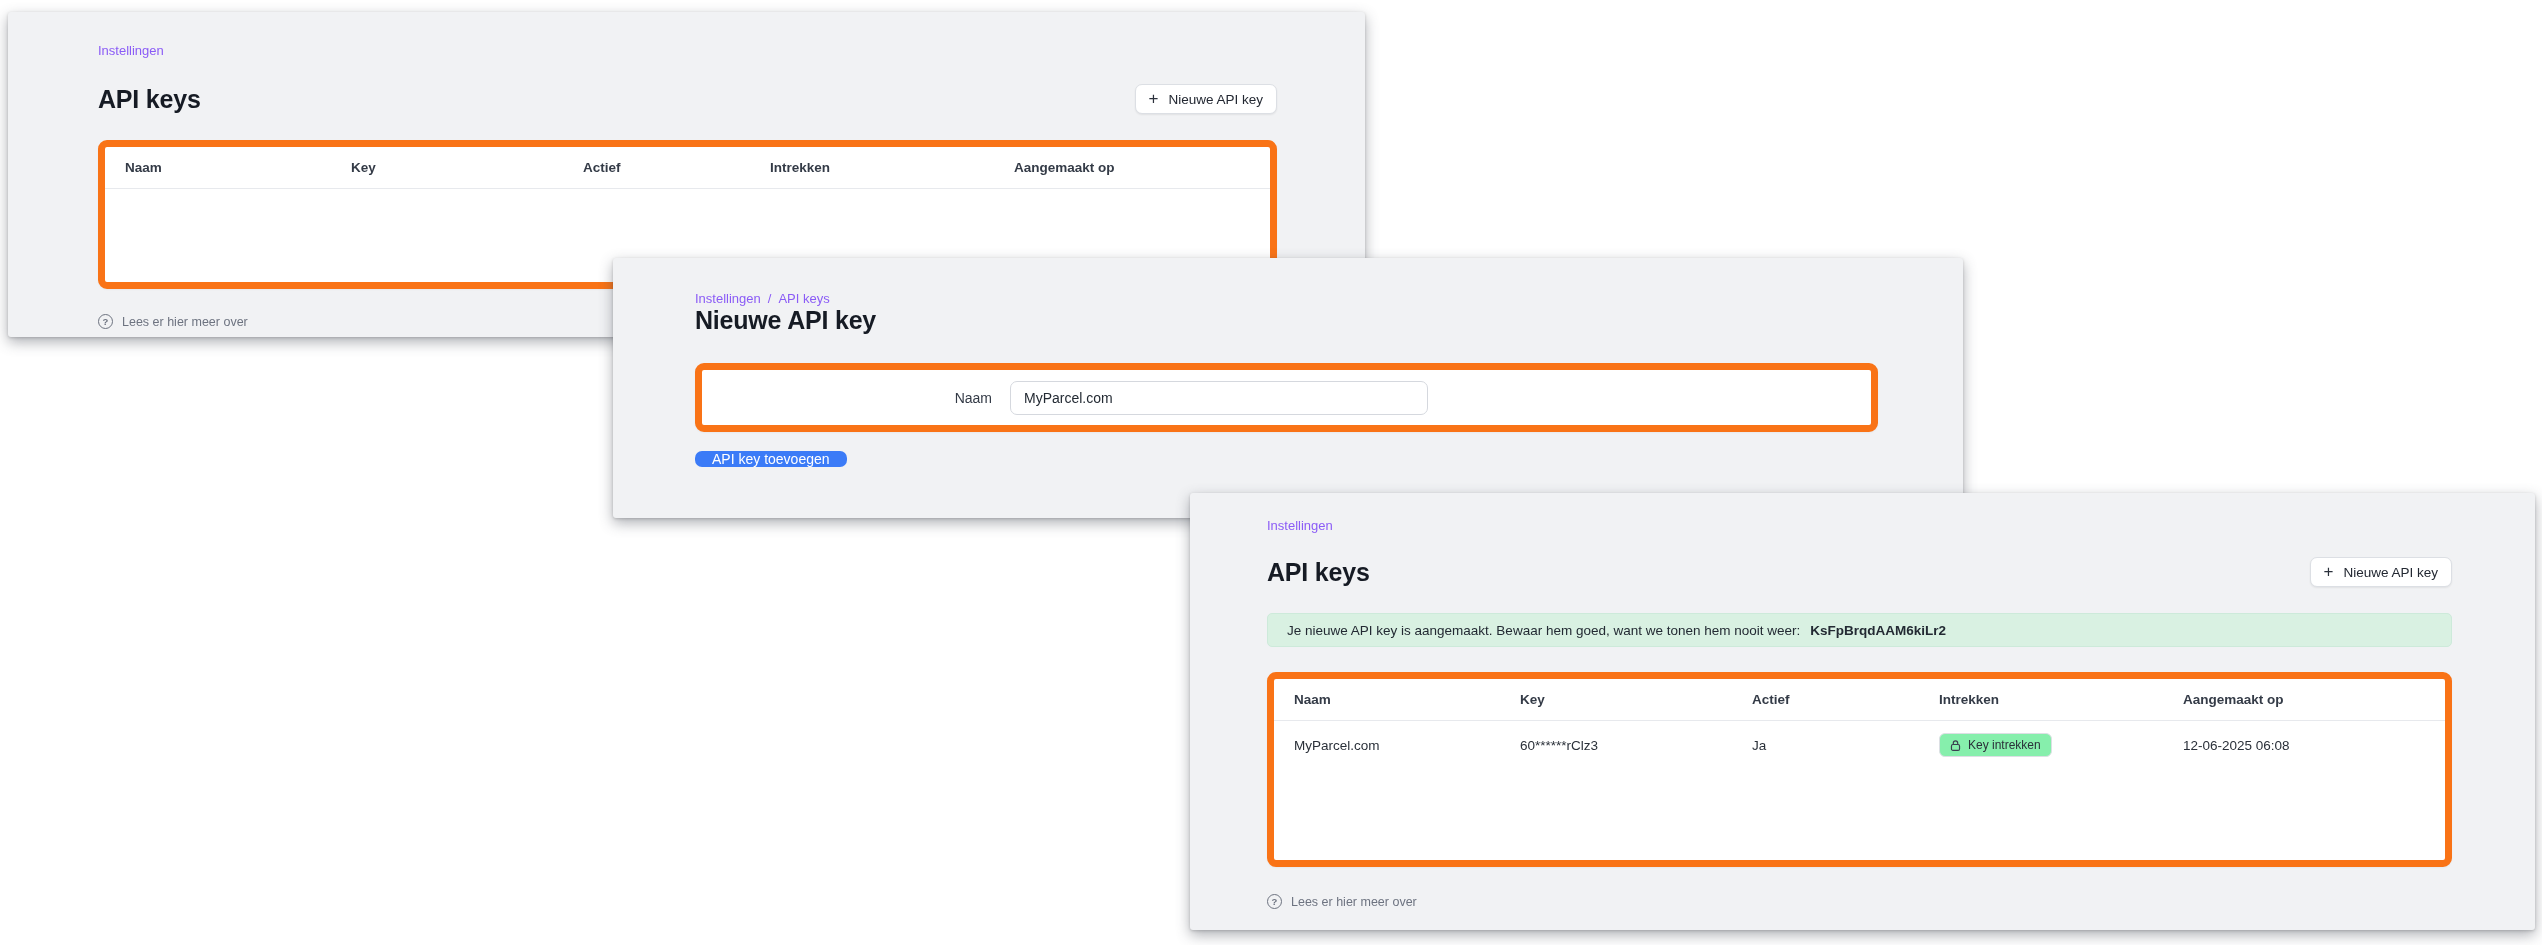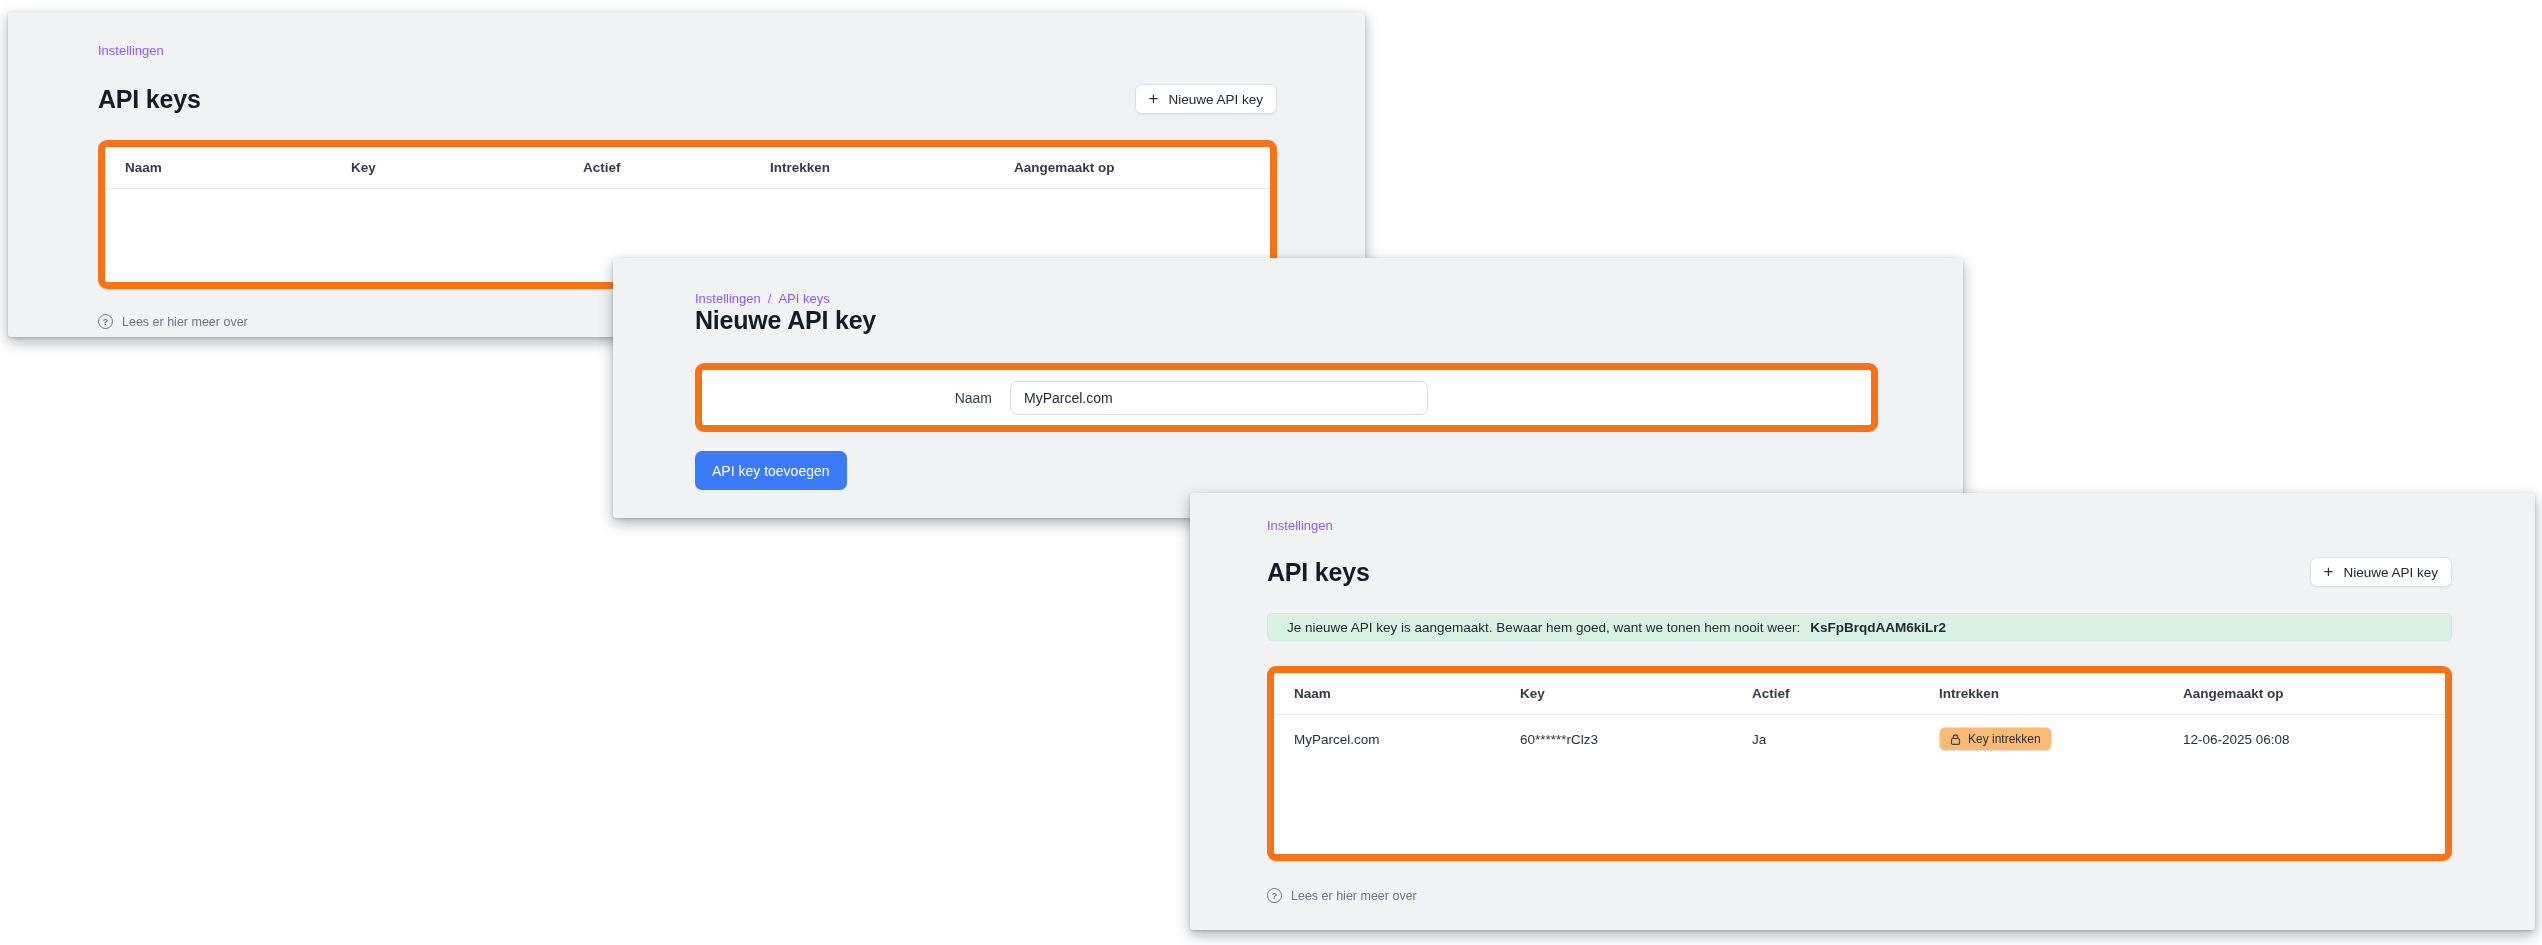--- a/index.html
+++ b/index.html
@@ -62,48 +62,48 @@
     align-items: center;
     padding: 0 20px;
   }
   .thead { height: 42px; border-bottom: 1px solid #e7e9ed; }
   .th { font-size: 13.5px; font-weight: 700; color: #343b47; }
   .trow { height: 48px; font-size: 13.5px; color: #2a3039; }
 
   .btn-small {
     display: inline-flex; align-items: center; gap: 7px;
     height: 24px; padding: 0 10px;
-    background: #fdba74; border: 1px solid #dcdfe4; border-radius: 6px;
+    background: #86efac; border: 1px solid #dcdfe4; border-radius: 6px;
     font-size: 12px; color: #2a3039;
     justify-self: start; cursor: pointer; white-space: nowrap;
     font-family: "Liberation Sans", sans-serif;
   }
 
   .alert-success {
-    margin-top: 26px; height: 28px;
+    margin-top: 26px; height: 34px;
     display: flex; align-items: center;
     background: #d9f1e2;
     border: 1px solid #cdeada;
     border-radius: 5px;
     padding: 0 19px;
     font-size: 13.5px; color: #232a33;
   }
   .alert-key { font-weight: 700; margin-left: 10px; }
 
   .form-card { margin-top: 28px; height: 69px; display: flex; align-items: center; }
   .form-label { width: 290px; text-align: right; font-size: 14px; color: #333a46; }
   .form-input {
     margin-left: 18px; width: 418px; height: 34px;
     border: 1px solid #d5d8de; border-radius: 7px;
     padding: 0 13px; font-size: 14px; color: #232a33;
     background: #ffffff; outline: none;
     font-family: "Liberation Sans", sans-serif;
   }
   .btn-primary {
-    margin-top: 19px; height: 39px; padding: 0 17px;
+    margin-top: 19px; height: 16px; padding: 0 17px;
     background: #3b7bf7; color: #ffffff;
     border: none; border-radius: 7px;
     font-size: 14px; cursor: pointer;
     font-family: "Liberation Sans", sans-serif;
     display: inline-flex; align-items: center;
   }
 
   .footer-help { display: flex; align-items: center; gap: 9px; font-size: 12.5px; color: #6d7380; cursor: pointer; }
   #panel-empty   .footer-help { margin-top: 25px; }
   #panel-created .footer-help { margin-top: 27px; }

